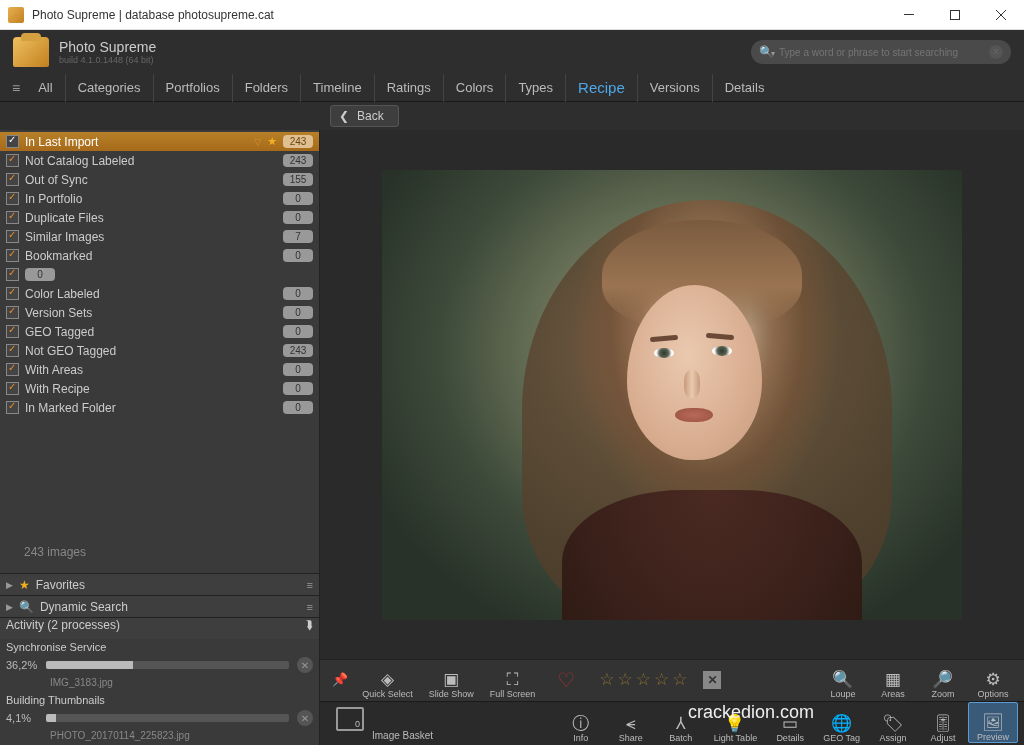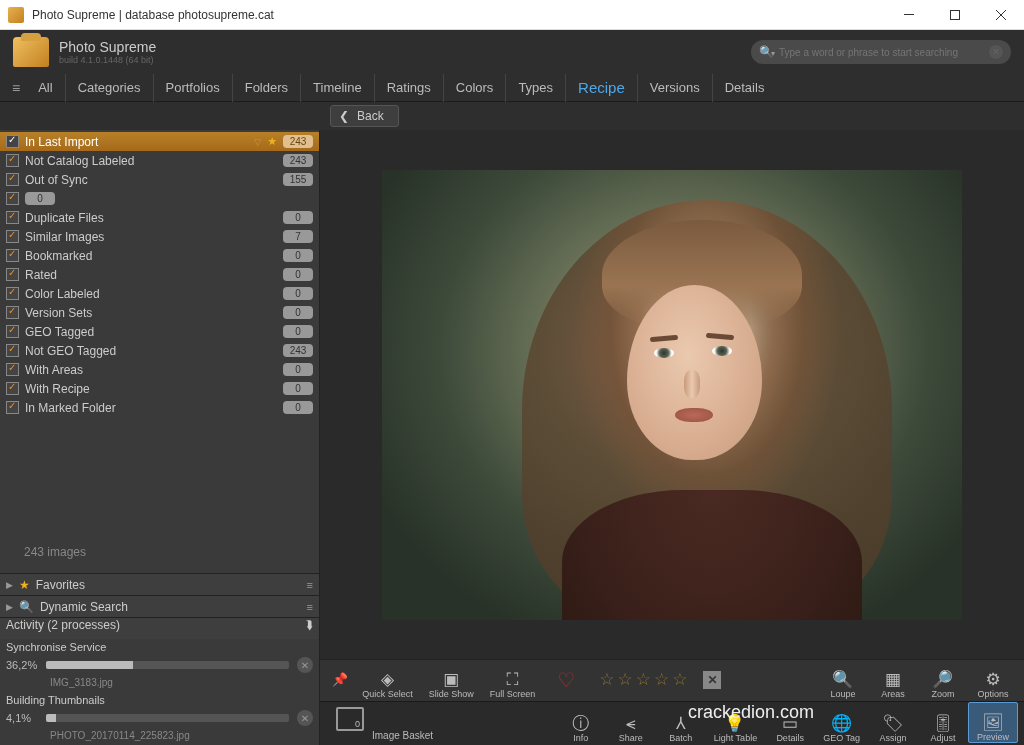--- a/index.html
+++ b/index.html
@@ -174,40 +174,40 @@
           <span class="lbl">Not Catalog Labeled</span>
           <span class="pill">243</span>
         </div>
         <div class="state-item">
           <span class="chk"></span>
           <span class="lbl">Out of Sync</span>
           <span class="pill">155</span>
         </div>
         <div class="state-item">
           <span class="chk"></span>
+          <span class="lbl">In Portfolio</span>
           <span class="pill">0</span>
         </div>
         <div class="state-item">
           <span class="chk"></span>
           <span class="lbl">Duplicate Files</span>
           <span class="pill">0</span>
         </div>
         <div class="state-item">
           <span class="chk"></span>
           <span class="lbl">Similar Images</span>
           <span class="pill">7</span>
         </div>
         <div class="state-item">
           <span class="chk"></span>
           <span class="lbl">Bookmarked</span>
           <span class="pill">0</span>
         </div>
         <div class="state-item">
           <span class="chk"></span>
-          <span class="lbl">Rated</span>
           <span class="pill">0</span>
         </div>
         <div class="state-item">
           <span class="chk"></span>
           <span class="lbl">Color Labeled</span>
           <span class="pill">0</span>
         </div>
         <div class="state-item">
           <span class="chk"></span>
           <span class="lbl">Version Sets</span>

